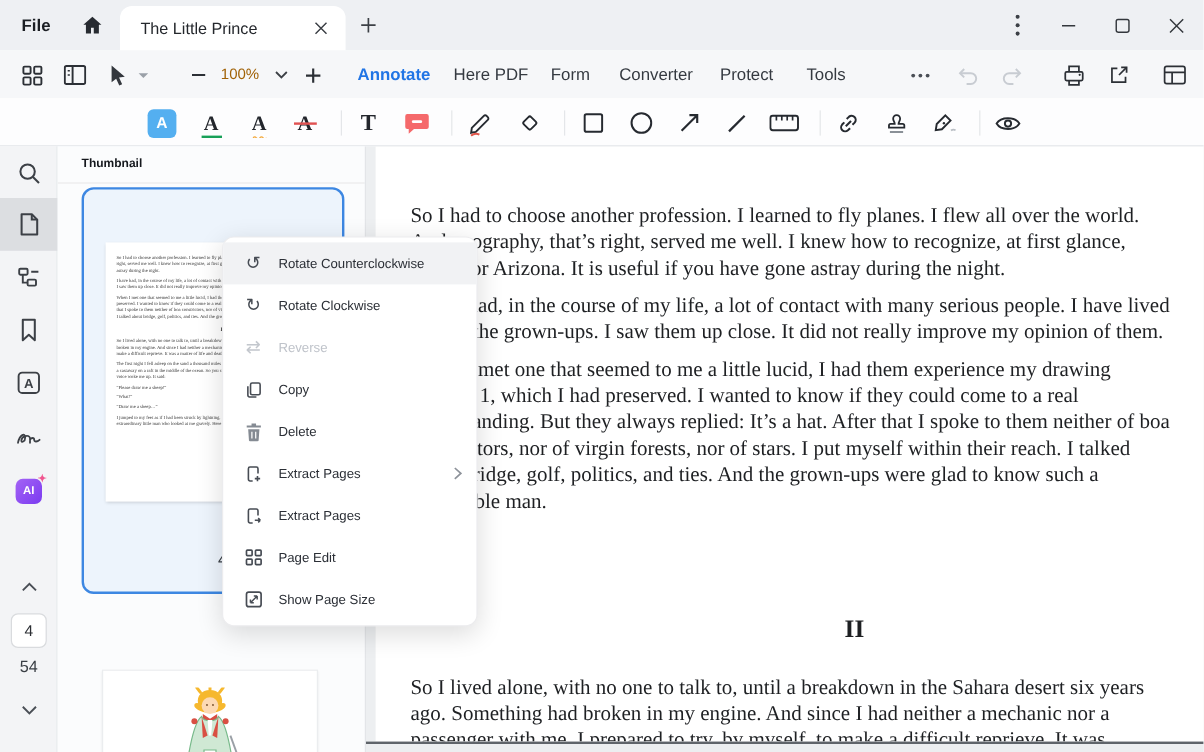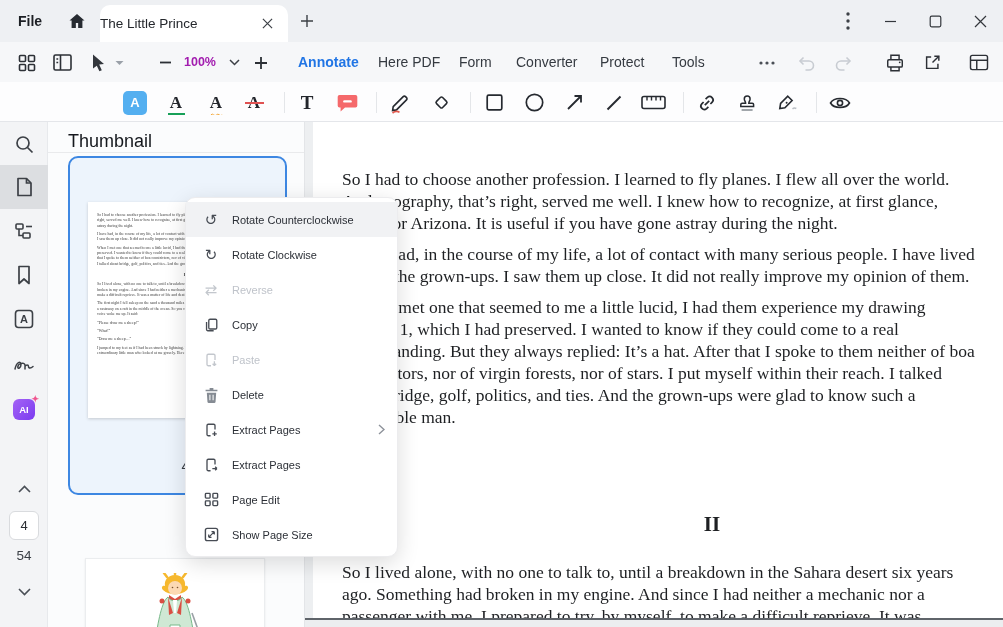--- a/index.html
+++ b/index.html
@@ -9,39 +9,39 @@
 
   
   #titlebar { position:absolute; left:0; top:0; width:1003px; height:42px;
     background:#eef0f3; }
   .file-menu { position:absolute; left:18px; top:0; height:42px; display:flex;
     align-items:center; font-size:14px; font-weight:700; color:#1c1f24; cursor:default;}
   .home-btn { position:absolute; left:64px; top:9px; width:26px; height:24px;
     display:flex; align-items:center; justify-content:center; }
   .doc-tab { position:absolute; left:100px; top:5px; width:188px; height:37px;
     background:#fff; border-radius:10px 10px 0 0; display:flex; align-items:center; }
-  .doc-tab .t-title { font-size:13.5px; color:#24272c; flex:1;
+  .doc-tab .t-title { font-size:13.5px; color:#24272c; margin-left:17px; flex:1;
     white-space:nowrap; overflow:hidden; }
   .tab-close { width:22px; height:22px; margin-right:10px; display:flex;
     align-items:center; justify-content:center; border-radius:4px; }
   .newtab-btn { position:absolute; left:296px; top:10px; width:22px; height:22px;
     display:flex; align-items:center; justify-content:center; }
   .win-kebab { position:absolute; left:837px; top:9px; width:22px; height:24px;
     display:flex; align-items:center; justify-content:center;}
   .win-btn { position:absolute; top:7px; width:30px; height:28px; display:flex;
     align-items:center; justify-content:center; }
 
   
   #toolbar { position:absolute; left:0; top:42px; width:1003px; height:40px;
     background:#f6f7f9; }
   .tb-ico { position:absolute; top:8px; width:26px; height:25px; display:flex;
     align-items:center; justify-content:center; border-radius:4px;}
   .tb-sep { position:absolute; top:52px; width:1px; height:20px; background:#e2e4e8; }
   .zoom-val { position:absolute; left:180px; top:0; height:40px; width:40px;
-    display:flex; align-items:center; justify-content:center; font-size:12.5px; color:#a21caf;font-weight:bold;}
+    display:flex; align-items:center; justify-content:center; font-size:12.5px; color:#a16207;}
   .menu-tab { position:absolute; top:0; height:40px; display:flex; align-items:center;
     font-size:14px; color:#353a41; cursor:default;}
   .menu-tab.active { color:#2175e5; font-weight:700; }
   .tab-underline { position:absolute; left:309px; top:73px; width:39px; height:4px;
     border-radius:2px; background:#2175e5; }
 
   
   #annbar { position:absolute; left:0; top:82px; width:1003px; height:40px;
     background:#fdfdfe; border-bottom:1px solid #e4e6ea; }
   .an-ico { position:absolute; top:7px; width:28px; height:27px; display:flex;
@@ -67,21 +67,21 @@
   .ai-badge .spark { position:absolute; right:-4px; top:-5px; color:#f0558f; font-size:9px; }
   .pagebox { position:absolute; left:9px; top:389px; width:30px; height:29px;
     background:#fff; border:1px solid #d9dbde; border-radius:6px; font-size:13px;
     color:#2b2e33; display:flex; align-items:center; justify-content:center; }
   .pagetotal { position:absolute; left:0; top:426px; width:48px; text-align:center;
     font-size:13.5px; color:#3a3f45; }
 
   
   #thumbpanel { position:absolute; left:48px; top:122px; width:257px; height:505px;
     background:#fbfcfd; border-right:1px solid #e3e5e8; overflow:hidden; }
-  .tp-title { position:absolute; left:20px; top:9px; font-size:18px; font-weight:400;
+  .tp-title { position:absolute; left:20px; top:9px; font-size:10px; font-weight:700;
     color:#15181d; }
   .tp-div { position:absolute; left:0; top:30px; width:257px; height:1px; background:#e9eaec;}
   .thumb-sel { position:absolute; left:20px; top:34px; width:219px; height:339px;
     border:2px solid #3d87e2; border-radius:10px; background:#edf4fc; }
   .thumb-page { position:absolute; left:18px; top:44px; width:195px; height:216px;
     background:#fff; box-shadow:0 1px 3px rgba(0,0,0,.18); overflow:hidden;
     padding:11px 9px; }
   .thumb-page p { font-family:"Liberation Serif", serif; font-size:3.9px;
     line-height:5.3px; color:#3c3c3c; margin-bottom:3.2px; }
   .thumb-page p.center { text-align:center; font-weight:700; font-size:4.6px; margin:5px 0;}
@@ -524,31 +524,20 @@
     <span class="mic">
       <svg width="16" height="16" viewBox="0 0 18 18">
           <g stroke="#474c54" stroke-width="1.5" fill="none">
             <rect x="6.5" y="2.5" width="9" height="11" rx="1.5"></rect>
             <path d="M4 5.5 v8.5 a1.5 1.5 0 0 0 1.5 1.5 H12"></path>
           </g>
         </svg>
     </span>
     <span class="mil">Copy</span>
   </div>
-  <div class="mi dis">
-    <span class="mic">
-      <svg width="16" height="16" viewBox="0 0 18 18">
-          <g stroke="#c3c7cd" stroke-width="1.5" fill="none">
-            <path d="M13.5 9 V4 a1.5 1.5 0 0 0 -1.5 -1.5 H6 A1.5 1.5 0 0 0 4.5 4 v10 a1.5 1.5 0 0 0 1.5 1.5 h3"></path>
-            <path d="M12.8 10.5 v4.8 M12.8 15.3 l-2 -2 M12.8 15.3 l2 -2"></path>
-          </g>
-        </svg>
-    </span>
-    <span class="mil">Paste</span>
-  </div>
   <div class="mi">
     <span class="mic">
       <svg width="15" height="16" viewBox="0 0 16 17">
           <path d="M6 1 h4 v1.8 h4.3 v1.6 H1.7 V2.8 H6 Z" fill="#858b93"></path>
           <path d="M3 6 h10 l-0.7 10 a1.4 1.4 0 0 1 -1.4 1 H5.1 a1.4 1.4 0 0 1 -1.4 -1 Z" fill="#858b93"></path>
           <path d="M6.3 8.2 v6 M9.7 8.2 v6" stroke="#fff" stroke-width="1.1"></path>
         </svg>
     </span>
     <span class="mil">Delete</span>
   </div>

